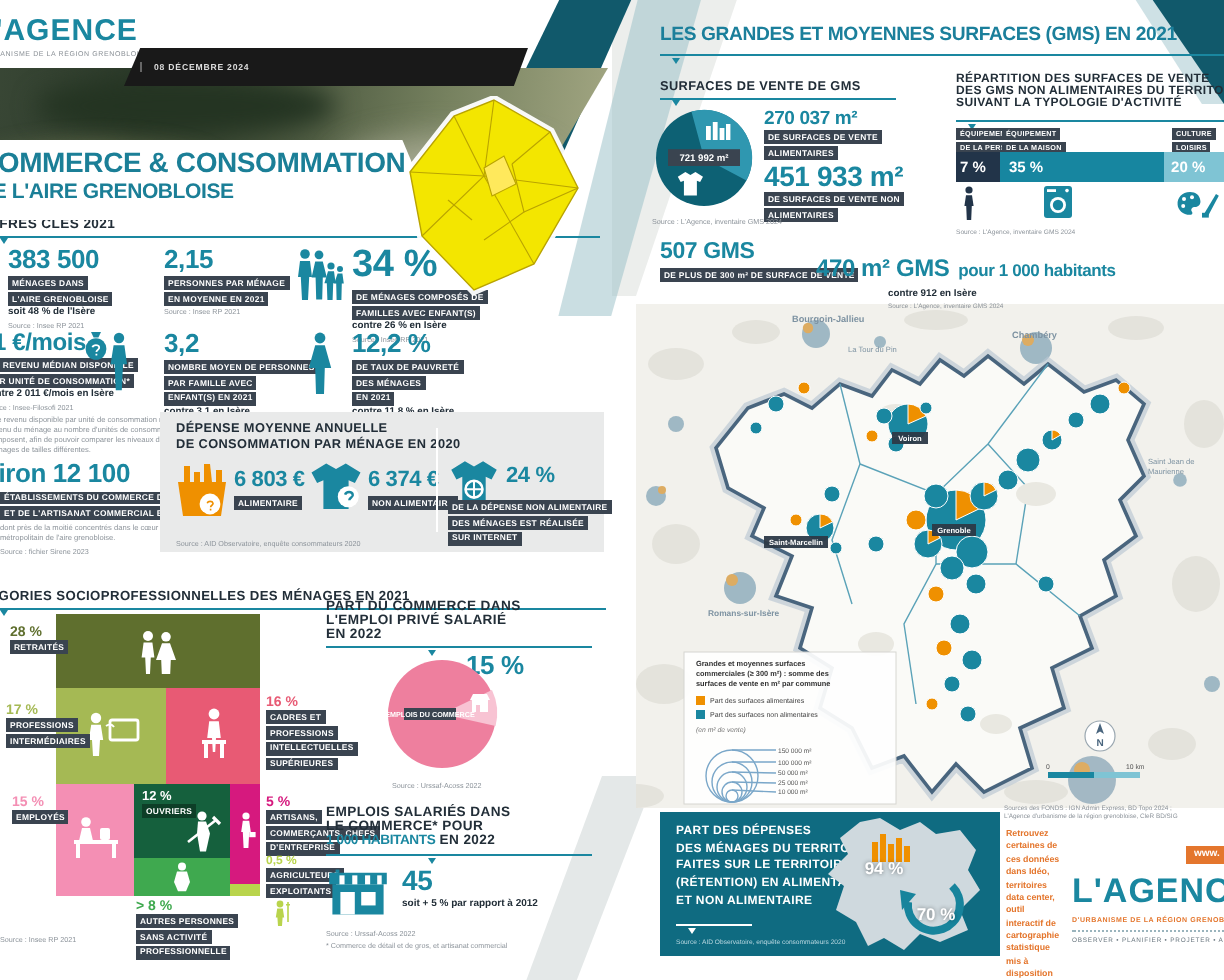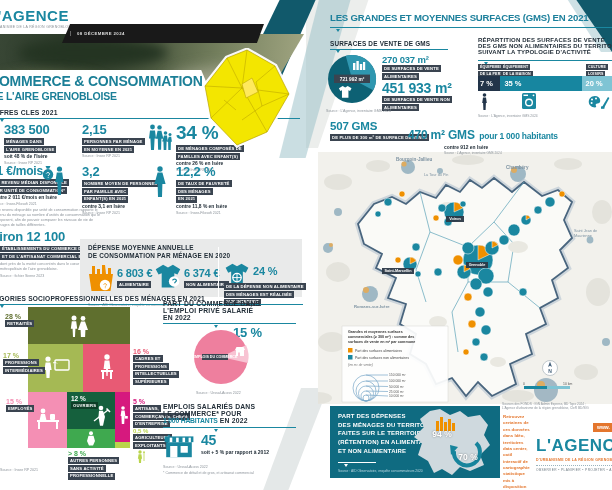--- a/index.html
+++ b/index.html
@@ -161,21 +161,21 @@
 <div class="abs" style="left:-24px;top:229px;width:130px">
   <div class="numT" style="font-size:13px">Environ 12 100</div>
   <div style="margin-top:1.5px;margin-left:24px">
     <span class="tg">ÉTABLISSEMENTS DU COMMERCE DE DÉTAIL</span>
     <span class="tg">ET DE L'ARTISANAT COMMERCIAL EN 2023</span>
     <div style="font-size:3.8px;color:#8d949b;line-height:1.35;margin-top:2px;width:100px">dont près de la moitié concentrés dans le cœur métropolitain de l'aire grenobloise.</div>
     <div class="src">Source : fichier Sirene 2023</div>
   </div>
 </div>
 
-<div class="abs" style="left:80px;top:239px;width:222px;height:58px;background:#e9eaea">
+<div class="abs" style="left:80px;top:206px;width:222px;height:70px;background:#e9eaea">
   <div class="abs h7" style="left:8px;top:5px;font-size:6.4px">DÉPENSE MOYENNE ANNUELLE</div>
   <div class="abs h7" style="left:8px;top:13px;font-size:6.4px">DE CONSOMMATION PAR MÉNAGE EN 2020</div>
   <svg class="abs icoO" style="left:8px;top:24px" width="26" height="30" viewBox="0 0 26 30" fill="currentColor">
     <path d="M4 3h3v8H4Z"></path>
       <path d="M9 6h3v5H9Z"></path>
       <path d="M14 2h3l1 9h-4Z"></path>
       <path d="M20 5h3v6h-3Z"></path>
     <path d="M1 11h24l-2.5 17h-19Z"></path>
     <circle cx="17" cy="22" r="5.2" fill="#fff"></circle>
       <path d="M15.5 17.5h3L17.6 19h-1.2Z" fill="#fff"></path>

